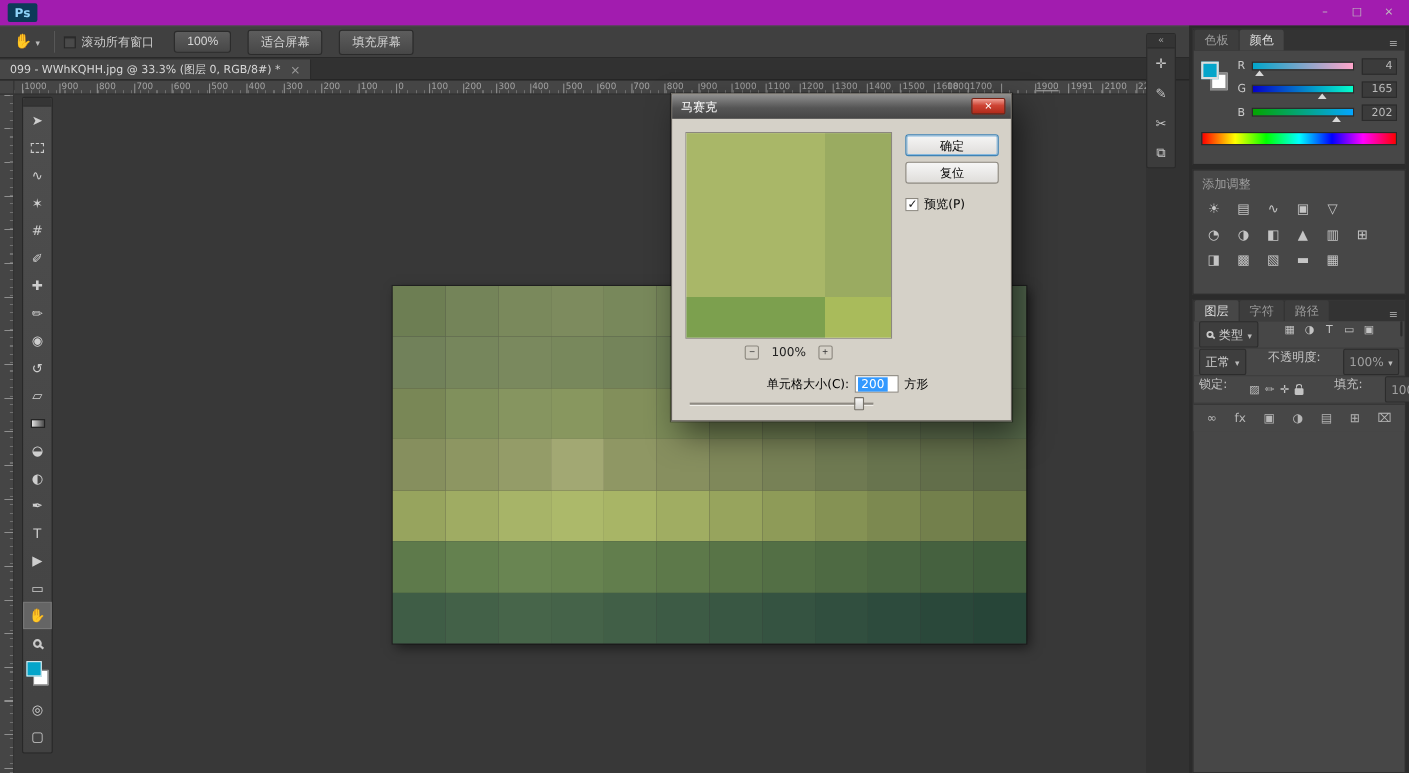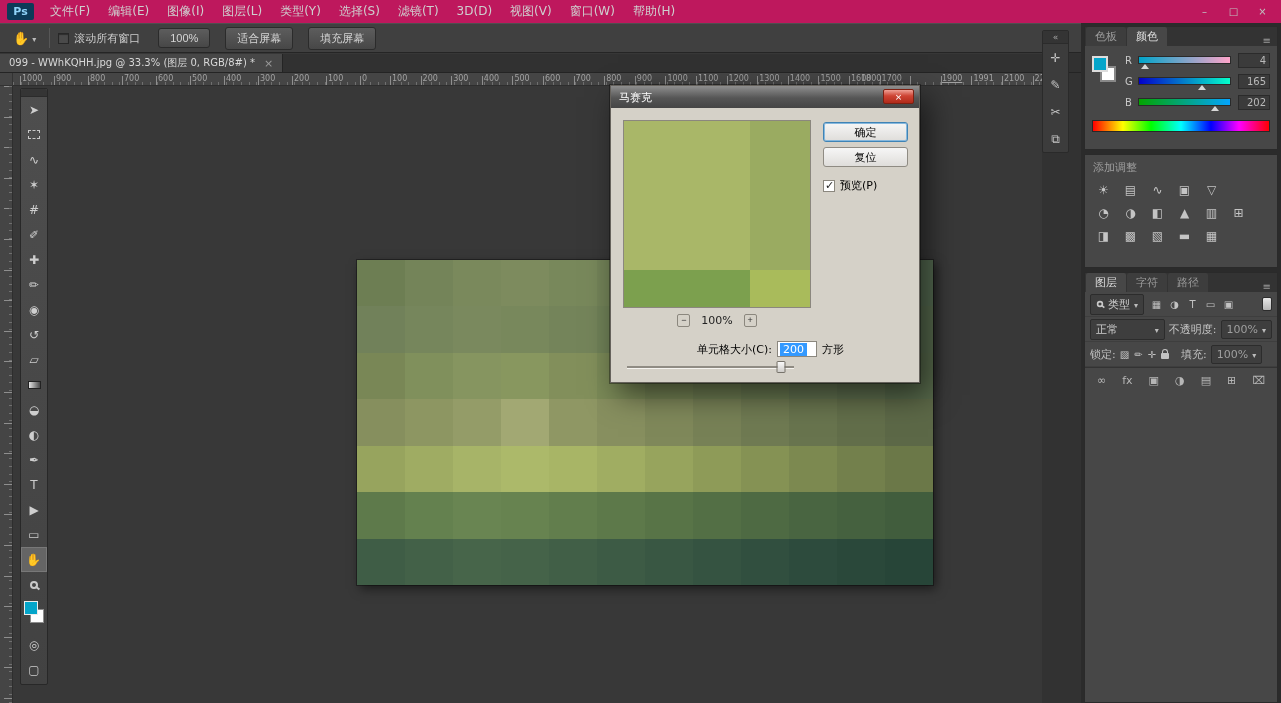--- a/index.html
+++ b/index.html
@@ -1,20 +1,20 @@
 <!DOCTYPE html>
 <html><head>
 <meta charset="utf-8">
 <style>
 *{margin:0;padding:0;box-sizing:border-box}
 body{width:1281px;height:703px;font-family:"DejaVu Sans","Liberation Sans",sans-serif;background:#373737;overflow:hidden}
 #app{position:relative;width:1281px;height:703px;background:#373737;color:#ccc;font-size:12px}
 
 
-#menubar{position:absolute;left:0;top:0;width:100%;height:23px;background:#be185d;display:flex;align-items:center;z-index:40}
+#menubar{position:absolute;left:0;top:0;width:100%;height:23px;background:#a21caf;display:flex;align-items:center;z-index:40}
 #ps-logo{width:27px;height:17px;margin:0 7px;background:#0c3a58;color:#8fd3f8;font-size:11px;font-weight:bold;display:flex;align-items:center;justify-content:center;border-radius:2px}
 #menu-items{display:flex;height:100%}
 .menu-item{padding:0 9px;line-height:23px;font-size:12px;color:#cfcfcf;cursor:default}
 #win-controls{position:absolute;right:4px;top:0;display:flex;height:100%;align-items:center}
 .win-btn{width:29px;text-align:center;color:#c0c0c0;font-size:10px}
 
 
 #optionsbar{position:absolute;left:0;top:23px;width:100%;height:30px;background:#404040;border-top:1px solid #4f4f4f;border-bottom:1px solid #252525;display:flex;align-items:center;padding:0 8px;z-index:25}
 .tool-preset{display:flex;align-items:center;gap:3px;padding:2px 5px}
 .hand-glyph{font-size:13px;color:#ddd}
@@ -84,21 +84,21 @@
 .ch1{background:linear-gradient(to right,#0400ca,#04ffca)}
 .ch2{background:linear-gradient(to right,#04a500,#04a5ff)}
 .spectrum{height:12px;margin:1px 7px 7px;border:1px solid #282828;background:linear-gradient(to right,#f00,#ff0 17%,#0f0 33%,#0ff 50%,#00f 67%,#f0f 83%,#f00)}
 
 #panel-adjust{height:114px}
 .add-label{font-size:11px;color:#9f9f9f;padding:5px 8px 3px}
 .adj-row{display:flex;padding:1px 5px}
 .adj-ic{width:27px;height:21px;display:flex;align-items:center;justify-content:center;color:#c5c5c5;font-size:12px}
 
 #panel-layers{flex:1;display:flex;flex-direction:column;margin-bottom:0}
-.l-row{display:flex;align-items:center;height:25px;padding:0 5px;border-bottom:1px solid #3e3e3e;font-size:11px;gap:4px}
+.l-row{display:flex;height:25px;padding:0 5px;border-bottom:1px solid #3e3e3e;font-size:11px;gap:20px}
 .dd{display:inline-flex;align-items:center;gap:4px;background:#3e3e3e;border:1px solid #2c2c2c;border-radius:2px;padding:2px 5px;font-size:11px;color:#cfcfcf;white-space:nowrap}
 .wdd{width:88px;justify-content:space-between}
 .lbl{font-size:11px;color:#c3c3c3;white-space:nowrap}
 .dim{color:#9f9f9f}
 #filter-icons{display:flex;gap:1px}
 .flt-ic{width:17px;height:17px;display:flex;align-items:center;justify-content:center;color:#c3c3c3;font-size:10px}
 .flt-toggle{margin-left:auto;width:10px;height:14px;background:linear-gradient(#e8e8e8,#b5b5b5);border:1px solid #2c2c2c;border-radius:2px}
 #lock-icons{display:flex;gap:5px;align-items:center}
 .lock-ic{font-size:10px;color:#c3c3c3;display:flex;align-items:center;justify-content:center}
 .lock-shape{width:8px;height:6px;background:#c3c3c3;border-radius:1px;position:relative;margin-top:4px}
@@ -136,33 +136,20 @@
 .sl-track{position:absolute;left:0;right:0;top:6px;height:2px;background:#8f8b83;box-shadow:0 1px 0 #f5f3ef}
 .sl-thumb{position:absolute;top:1px;width:9px;height:12px;background:linear-gradient(#fafafa,#cfcdc9);border:1px solid #77736b;border-radius:1px;transform:translateX(-50%)}
 </style>
 </head>
 <body>
 
 <div id="app">
 
   <header id="menubar">
     <div id="ps-logo">Ps</div>
-    <nav id="menu-items">
-        <div class="menu-item">文件(F)</div>
-        <div class="menu-item">编辑(E)</div>
-        <div class="menu-item">图像(I)</div>
-        <div class="menu-item">图层(L)</div>
-        <div class="menu-item">类型(Y)</div>
-        <div class="menu-item">选择(S)</div>
-        <div class="menu-item">滤镜(T)</div>
-        <div class="menu-item">3D(D)</div>
-        <div class="menu-item">视图(V)</div>
-        <div class="menu-item">窗口(W)</div>
-        <div class="menu-item">帮助(H)</div>
-      </nav>
     <div id="win-controls">
         <span class="win-btn">–</span>
         <span class="win-btn">□</span>
         <span class="win-btn">×</span>
       </div>
   </header>
 
   <div id="optionsbar">
     <div class="tool-preset">
       <span class="hand-glyph">✋</span>

